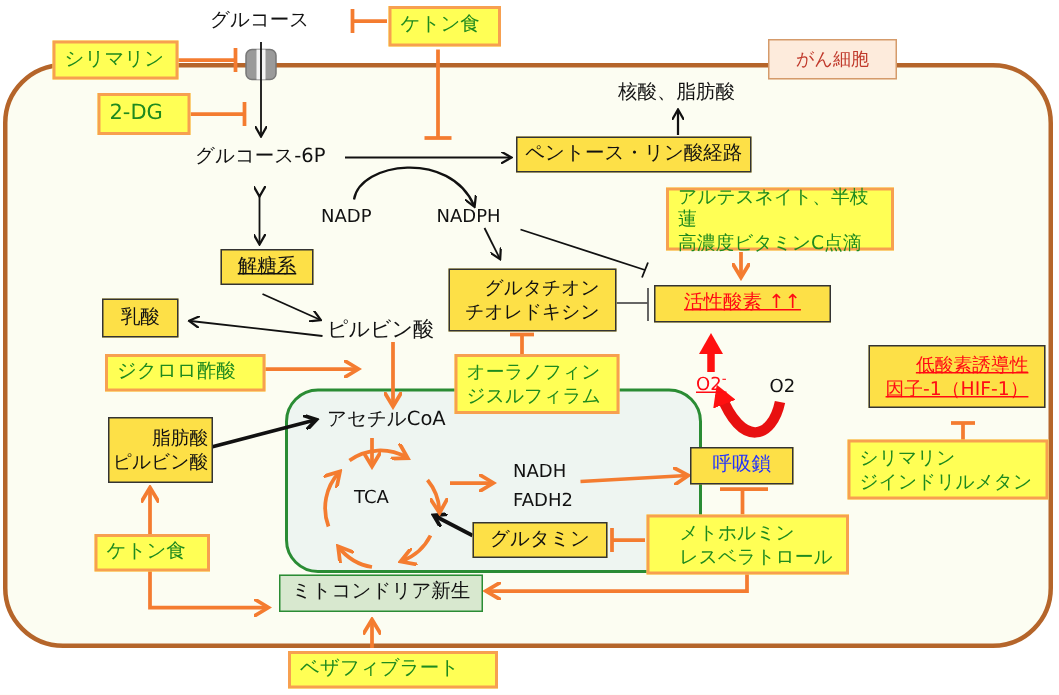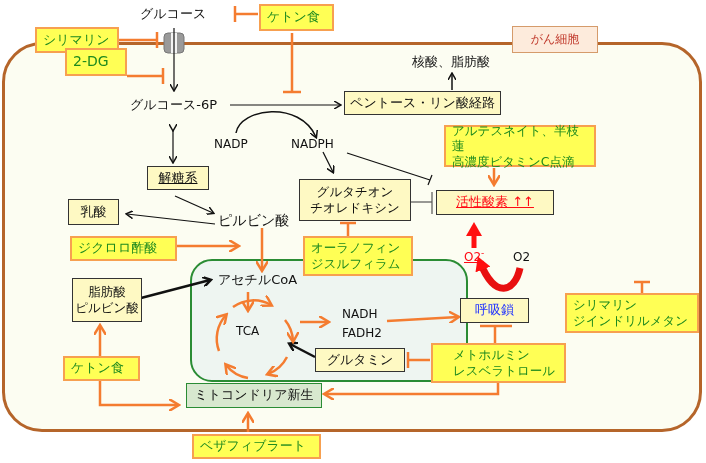--- a/index.html
+++ b/index.html
@@ -6,21 +6,21 @@
   body { width: 706px; height: 463px; background: #ffffff; position: relative; overflow: hidden;
          font-family: "DejaVu Sans", "Liberation Sans", sans-serif; }
   #stage { position: absolute; left: 0; top: 0; width: 706px; height: 463px; }
   .cell { position: absolute; left: 2px; top: 42px; width: 700px; height: 390px;
           border: 3px solid #b5652a; border-radius: 40px; background: #fcfdf2; box-sizing: border-box; }
   .mito { position: absolute; left: 190px; top: 259px; width: 278px; height: 123px;
           border: 2.5px solid #2a8c34; border-radius: 22px; background: #eef5f1; box-sizing: border-box; }
   .lbl { position: absolute; white-space: nowrap; font-size: 12px; color: #111; line-height: 1.2; }
   .box { position: absolute; box-sizing: border-box; font-size: 12px; line-height: 1.25; color: #111;
          display: flex; align-items: center; justify-content: center; text-align: center; white-space: pre-line; }
-  .plain { background: #fef9c3; border: 1.2px solid #333; }
+  .plain { background: #fde047; border: 1.2px solid #333; text-align: right; }
   .drug { background: #ffff55; border: 2px solid #f7a050; color: #1e8a1e; padding: 0 6px; justify-content: flex-start; text-align: left; }
   .red { color: #ff0a14; text-decoration: underline; }
   .blue { color: #2233ff; }
   .cancer { background: #fdebdc; border: 1.2px solid #d59b6b; color: #c0392b; }
   .mitobio { background: #d8e8cf; border: 1.5px solid #2a8c34; color: #111; }
   svg.overlay { position: absolute; left: 0; top: 0; width: 706px; height: 463px; pointer-events: none; }
 </style>
 </head>
 <body>
 
@@ -136,30 +136,32 @@
   <div class="box plain" style="left:344px;top:91px;width:157px;height:24px;font-size:13px;">ペントース・リン酸経路</div>
   <div class="box plain" style="left:147px;top:166px;width:62px;height:24px;font-size:13px;text-decoration:underline;">解糖系</div>
   <div class="box plain" style="left:68px;top:199px;width:51px;height:26px;font-size:13px;">乳酸</div>
   <div class="box plain" style="left:299px;top:179px;width:112px;height:42px;font-size:12.5px;">グルタチオン
 チオレドキシン</div>
   <div class="box plain red" style="left:436px;top:190px;width:118px;height:25px;font-size:13px;">活性酸素 ↑↑</div>
   <div class="box plain" style="left:72px;top:278px;width:70px;height:44px;font-size:12.5px;">脂肪酸
 ピルビン酸</div>
   <div class="box plain" style="left:315px;top:348px;width:90px;height:24px;font-size:13px;">グルタミン</div>
   <div class="box plain blue" style="left:460px;top:298px;width:69px;height:25px;font-size:13px;">呼吸鎖</div>
+  <div class="box plain red" style="left:579px;top:230px;width:118px;height:42px;font-size:12.5px;">低酸素誘導性
+因子-1（HIF-1）</div>
   <div class="box mitobio" style="left:186px;top:383px;width:136px;height:25px;font-size:13px;">ミトコンドリア新生</div>
 
   <div class="box drug" style="left:259px;top:4px;width:75px;height:27px;font-size:13px;">ケトン食</div>
   <div class="box drug" style="left:35px;top:27px;width:84px;height:26px;font-size:13px;">シリマリン</div>
-  <div class="box drug" style="left:65px;top:48px;width:62px;height:28px;font-size:14px;">2-DG</div>
+  <div class="box drug" style="left:65px;top:62px;width:62px;height:28px;font-size:14px;">2-DG</div>
   <div class="box drug" style="left:444px;top:125px;width:152px;height:42px;font-size:12.5px;">アルテスネイト、半枝蓮
 高濃度ビタミンC点滴</div>
-  <div class="box drug" style="left:70px;top:236px;width:107px;height:25px;font-size:13px;">ジクロロ酢酸</div>
+  <div class="box drug" style="left:70px;top:236px;width:107px;height:25px;font-size:13px;font-family:Liberation Mono, monospace;">ジクロロ酢酸</div>
   <div class="box drug" style="left:303px;top:236px;width:110px;height:40px;font-size:12.5px;">オーラノフィン
 ジスルフィラム</div>
   <div class="box drug" style="left:565px;top:293px;width:134px;height:40px;font-size:12.5px;">シリマリン
 ジインドリルメタン</div>
   <div class="box drug" style="left:63px;top:356px;width:77px;height:25px;font-size:13px;">ケトン食</div>
   <div class="box drug" style="left:431px;top:343px;width:135px;height:40px;font-size:12.5px;padding-left:20px;">メトホルミン
 レスベラトロール</div>
-  <div class="box drug" style="left:192px;top:434px;width:129px;height:25px;font-size:13px;">ベザフィブラート</div>
+  <div class="box drug" style="left:192px;top:434px;width:140px;height:25px;font-size:13px;">ベザフィブラート</div>
 
 </div>
 
 </body></html>

